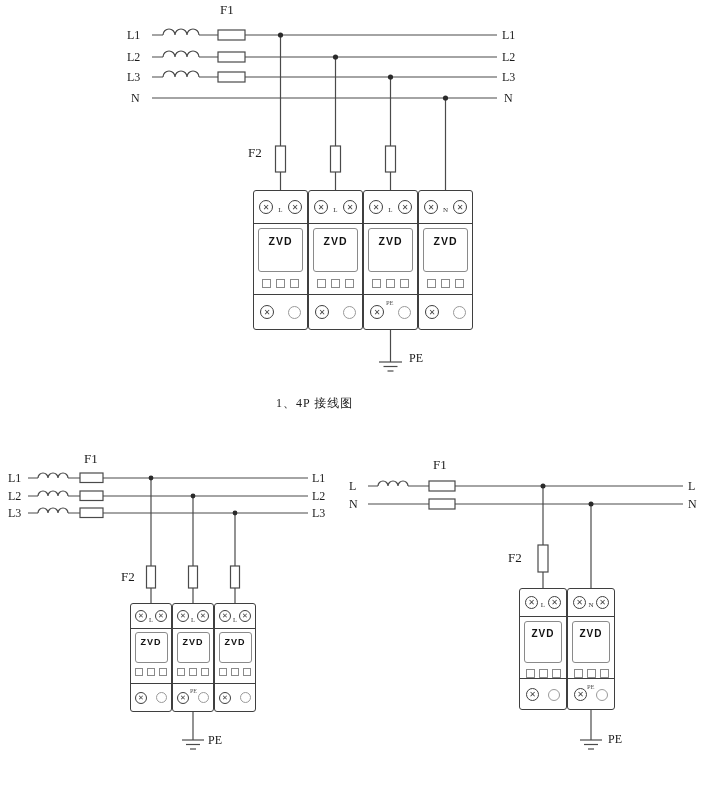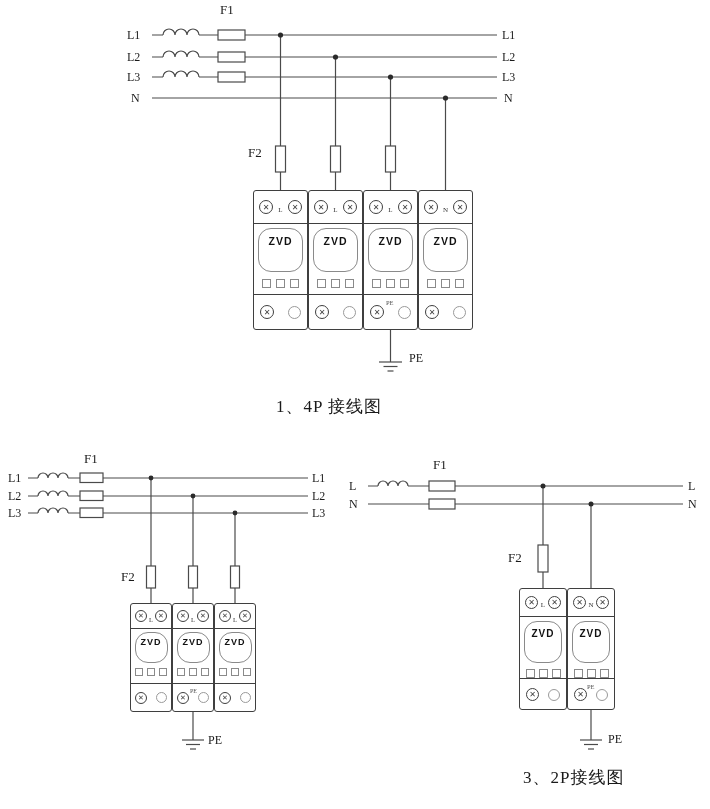--- a/index.html
+++ b/index.html
@@ -3,39 +3,39 @@
 <meta charset="utf-8">
 <style>
   html,body{margin:0;padding:0;background:#ffffff;}
   .stage{
     position:relative;width:710px;height:809px;background:#ffffff;
     font-family:"Liberation Serif","DejaVu Serif",serif;color:#1a1a1a;overflow:hidden;
   }
   svg.wires{position:absolute;left:0;top:0;z-index:1;}
   .lbl{position:absolute;font-size:12px;line-height:14px;z-index:3;background:#fff0;white-space:nowrap;}
   .fuse-lbl{font-size:13px;}
-  .caption{position:absolute;font-size:17px;letter-spacing:1px;z-index:3;white-space:nowrap;}
+  .caption{position:absolute;font-size:12px;letter-spacing:1px;z-index:3;white-space:nowrap;}
 
   
   .module{
     position:absolute;z-index:2;background:#ffffff;border:1.3px solid #3f3f3f;border-radius:3px;
     box-sizing:border-box;display:flex;flex-direction:column;
   }
   .mod-top{display:flex;align-items:center;justify-content:space-between;padding:0 5px;
     border-bottom:1.3px solid #3f3f3f;position:relative;box-sizing:border-box;flex:0 0 auto;}
   .mod-mid{flex:1 1 auto;display:flex;flex-direction:column;align-items:center;
     border-bottom:1.3px solid #3f3f3f;box-sizing:border-box;}
   .mod-bot{display:flex;align-items:center;justify-content:space-between;padding:0 6px;
     position:relative;box-sizing:border-box;flex:0 0 auto;}
   .screw{border:1.2px solid #3f3f3f;border-radius:50%;display:flex;align-items:center;
     justify-content:center;color:#3f3f3f;box-sizing:border-box;flex:0 0 auto;}
   .screw::before{content:"\2715";}
   .pcircle{border:1.1px solid #9a9a9a;border-radius:50%;box-sizing:border-box;flex:0 0 auto;}
   .tlabel{font-size:7px;line-height:7px;position:relative;top:3px;color:#333;}
-  .zvd-window{border:1px solid #8a8a8a;border-radius:13px;background:#fff;text-align:center;
+  .zvd-window{border:1px solid #8a8a8a;border-radius:3px;background:#fff;text-align:center;
     font-weight:bold;font-family:"Liberation Sans","DejaVu Sans",sans-serif;
     letter-spacing:1px;box-sizing:border-box;color:#111;}
   .squares{display:flex;}
   .sq{border:1px solid #8a8a8a;box-sizing:border-box;background:#fff;}
   .pe-tag{position:absolute;font-size:6.5px;line-height:6.5px;color:#555;}
 
   
   .d1 .mod-top{height:33px;}
   .d1 .mod-bot{height:34px;}
   .d1 .screw{width:14px;height:14px;font-size:8px;}
@@ -323,21 +323,20 @@
     </div>
   </div>
 
   <div class="lbl" style="left:349px;top:479px">L</div>
   <div class="lbl" style="left:349px;top:497px">N</div>
   <div class="lbl" style="left:688px;top:479px">L</div>
   <div class="lbl" style="left:688px;top:497px">N</div>
   <div class="lbl fuse-lbl" style="left:433px;top:458px">F1</div>
   <div class="lbl fuse-lbl" style="left:508px;top:551px">F2</div>
   <div class="lbl" style="left:608px;top:732px">PE</div>
-  <div class="caption" style="left:523px;top:766px">3、2P接线图</div>
 
   <div class="module d3" style="left:519px;top:588px;width:48px;height:122px">
     <div class="mod-top">
       <span class="screw"></span>
       <span class="tlabel">L</span>
       <span class="screw"></span>
     </div>
     <div class="mod-mid">
       <div class="zvd-window"><span>ZVD</span></div>
       <div class="squares">

